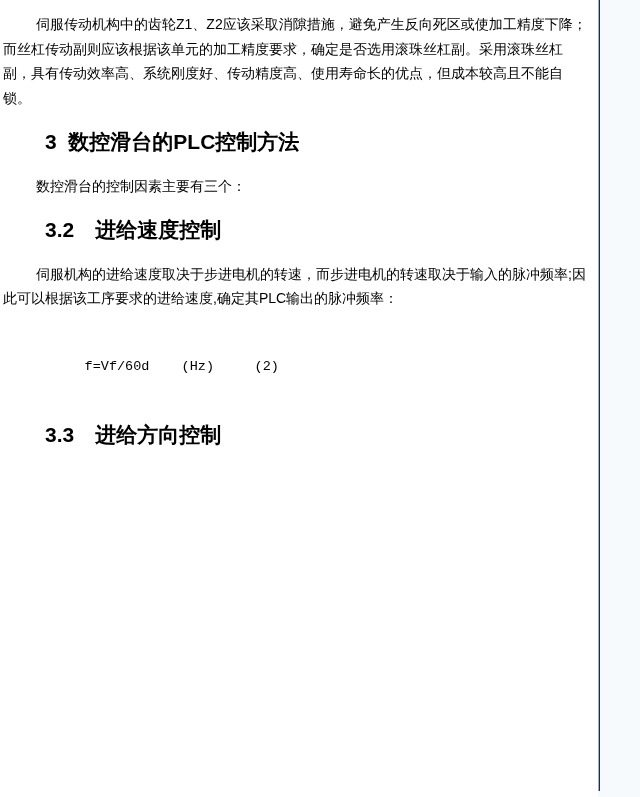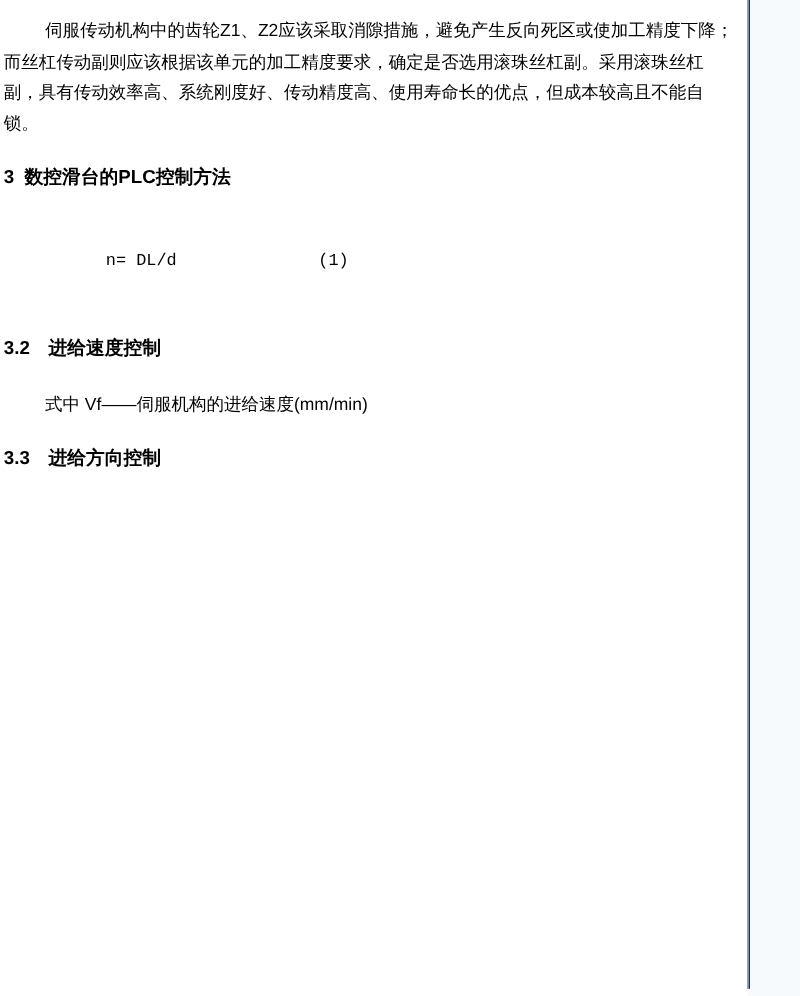--- a/index.html
+++ b/index.html
@@ -49,21 +49,22 @@
   .blk {
     margin: 0 0 19.5px 0;
     line-height: 24.5px;
     font-size: 14px;
     white-space: pre-wrap;
     word-break: break-all;
   }
   .para { text-indent: 33px; }
   .heading {
     font-weight: bold;
-    font-size: 15px;
+    font-size: 21px;
+    margin-left: 42px;
     text-indent: 0;
   }
   .formula {
     text-indent: 0;
     padding-left: 33px;
     font-family: "Liberation Mono", "DejaVu Sans Mono", monospace;
     font-size: 13.5px;
   }
   .f-expr { display: inline-block; min-width: 97px; white-space: pre; }
   .f-unit { display: inline-block; min-width: 73px; white-space: pre; }
@@ -73,33 +74,34 @@
 <body>
 
 <div class="page">
 
   <div class="content">
 
     <p class="blk para">伺服传动机构中的齿轮Z1、Z2应该采取消隙措施，避免产生反向死区或使加工精度下降；而丝杠传动副则应该根据该单元的加工精度要求，确定是否选用滚珠丝杠副。采用滚珠丝杠副，具有传动效率高、系统刚度好、传动精度高、使用寿命长的优点，但成本较高且不能自锁。</p>
 
     <h2 class="blk heading">3  数控滑台的PLC控制方法</h2>
 
+    <p class="blk para">数控滑台的控制因素主要有三个：</p>
 
 
 
-    <p class="blk formula">
-      <span class="f-expr">n= DL/d</span><span class="f-unit"></span><span class="f-num">(1)</span>
-    </p>
 
 
     <h3 class="blk heading">3.2　进给速度控制</h3>
 
+    <p class="blk para">伺服机构的进给速度取决于步进电机的转速，而步进电机的转速取决于输入的脉冲频率;因此可以根据该工序要求的进给速度,确定其PLC输出的脉冲频率：</p>
 
+    <p class="blk formula">
+      <span class="f-expr">f=Vf/60d</span><span class="f-unit">(Hz)</span><span class="f-num">(2)</span>
+    </p>
 
-    <p class="blk para">式中 Vf——伺服机构的进给速度(mm/min)</p>
 
     <h3 class="blk heading">3.3　进给方向控制</h3>
 
   </div>
 
   <div class="page-edge"></div>
   <div class="window-strip"></div>
 
 </div>
 

